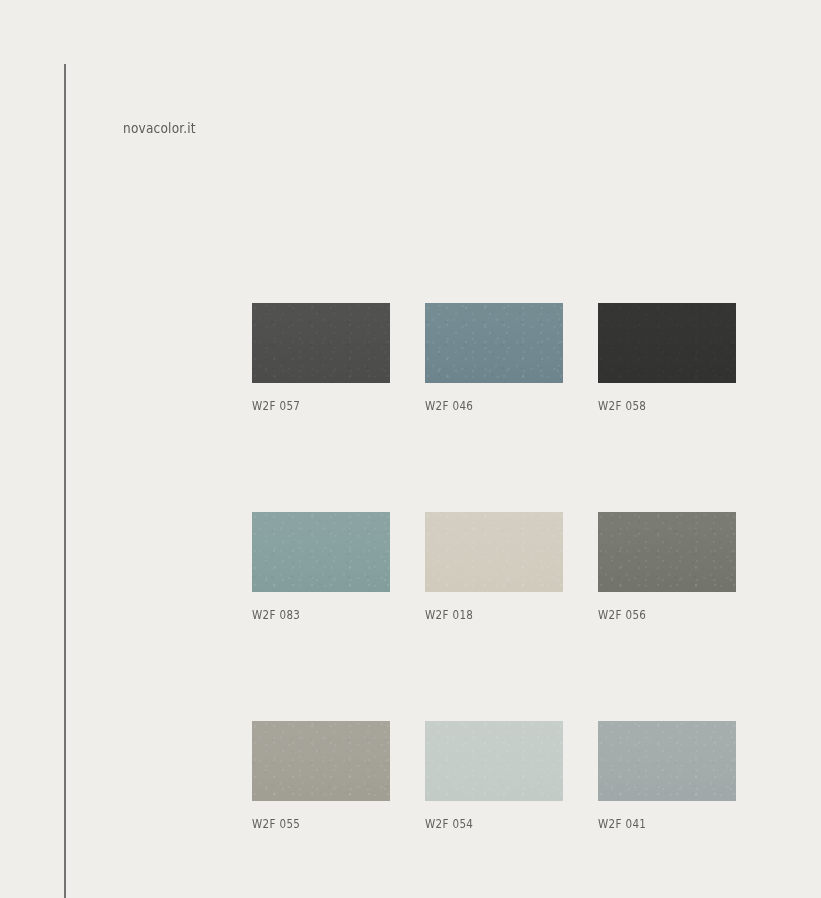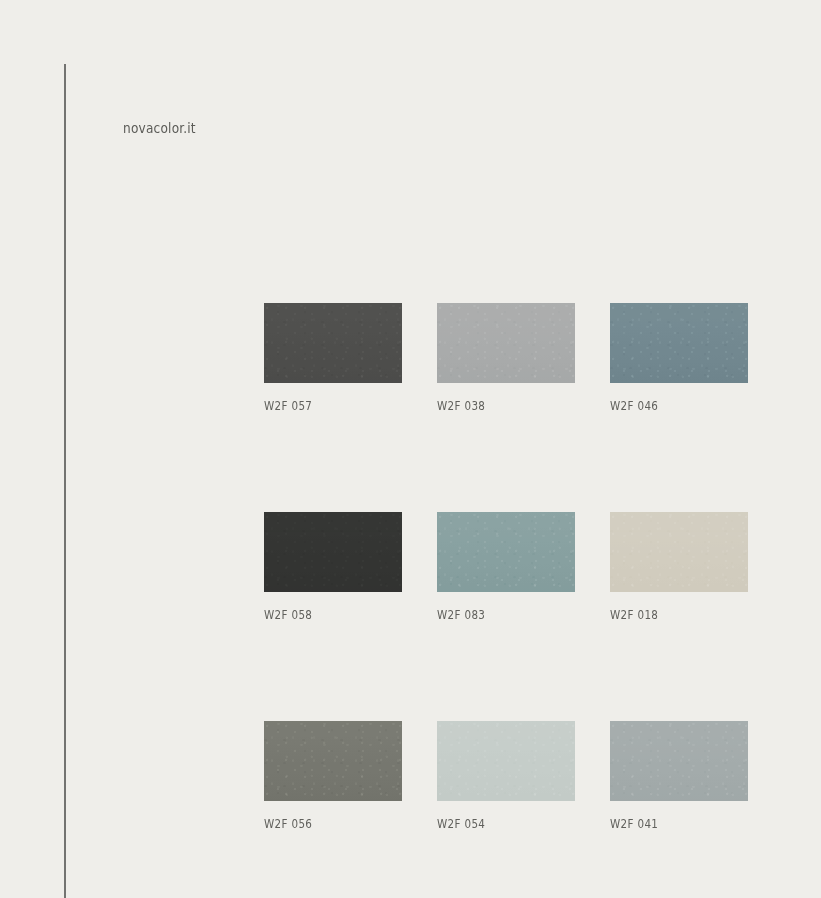--- a/index.html
+++ b/index.html
@@ -43,21 +43,21 @@
     font-size: 13.5px;
     letter-spacing: 0.2px;
     color: #5b5b57;
     font-family: "DejaVu Sans Condensed", "Liberation Sans", sans-serif;
     font-stretch: condensed;
     white-space: nowrap;
   }
 
   .swatch-grid {
     position: absolute;
-    left: 168px;
+    left: 156px;
     top: 207px;
     width: 511px;
     display: grid;
     grid-template-columns: repeat(3, 138px);
     column-gap: 49px;
     row-gap: 48px;
     gap: 35px;
   }
 
   .swatch-cell {
@@ -109,44 +109,44 @@
   <div class="page-edge-rule" style="background: rgb(74, 74, 72);"></div>
 
   <div class="brand" style="color: rgb(91, 91, 87);">novacolor.it</div>
 
   <div class="swatch-grid">
       <div class="swatch-cell">
         <div class="swatch-chip" style="background-color: rgb(78, 78, 76);"></div>
         <div class="swatch-label">W2F 057</div>
       </div>
       <div class="swatch-cell">
-        <div class="swatch-chip" style="background-color: rgb(169, 171, 171);"></div>
-        <div class="swatch-label">W2F 038</div>
-      </div>
-      <div class="swatch-cell">
         <div class="swatch-chip" style="background-color: rgb(114, 136, 144);"></div>
         <div class="swatch-label">W2F 046</div>
       </div>
       <div class="swatch-cell">
         <div class="swatch-chip" style="background-color: rgb(51, 52, 50);"></div>
         <div class="swatch-label">W2F 058</div>
       </div>
       <div class="swatch-cell">
         <div class="swatch-chip" style="background-color: rgb(135, 160, 160);"></div>
         <div class="swatch-label">W2F 083</div>
       </div>
       <div class="swatch-cell">
         <div class="swatch-chip" style="background-color: rgb(210, 205, 191);"></div>
         <div class="swatch-label">W2F 018</div>
       </div>
       <div class="swatch-cell">
         <div class="swatch-chip" style="background-color: rgb(118, 119, 111);"></div>
         <div class="swatch-label">W2F 056</div>
       </div>
       <div class="swatch-cell">
+        <div class="swatch-chip" style="background-color: rgb(164, 161, 151);"></div>
+        <div class="swatch-label">W2F 055</div>
+      </div>
+      <div class="swatch-cell">
         <div class="swatch-chip" style="background-color: rgb(197, 205, 201);"></div>
         <div class="swatch-label">W2F 054</div>
       </div>
       <div class="swatch-cell">
         <div class="swatch-chip" style="background-color: rgb(163, 171, 171);"></div>
         <div class="swatch-label">W2F 041</div>
       </div>
     </div>
 
 </div>

